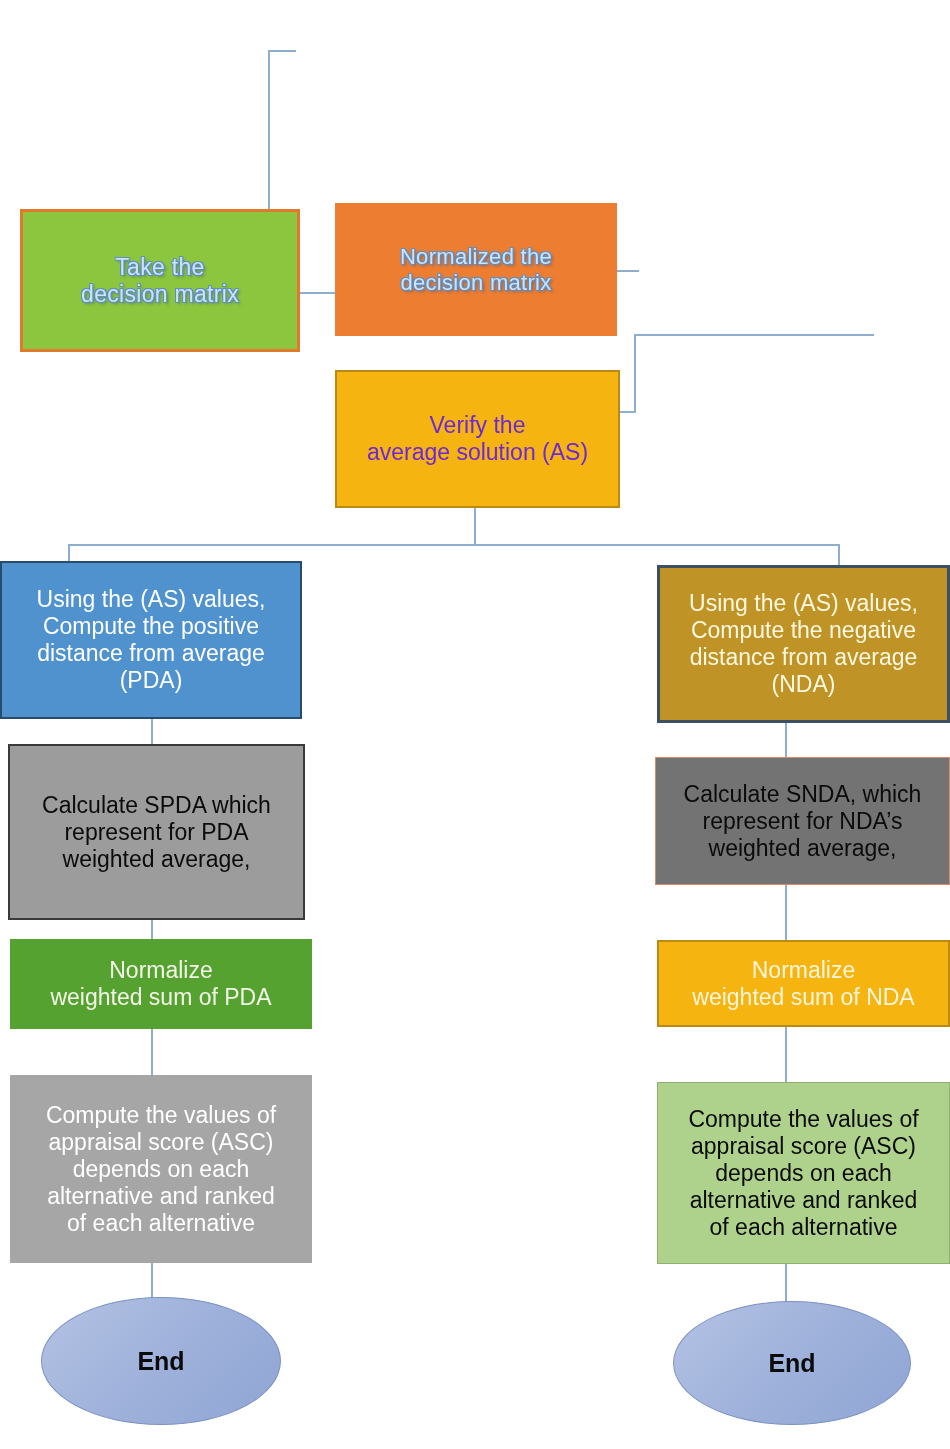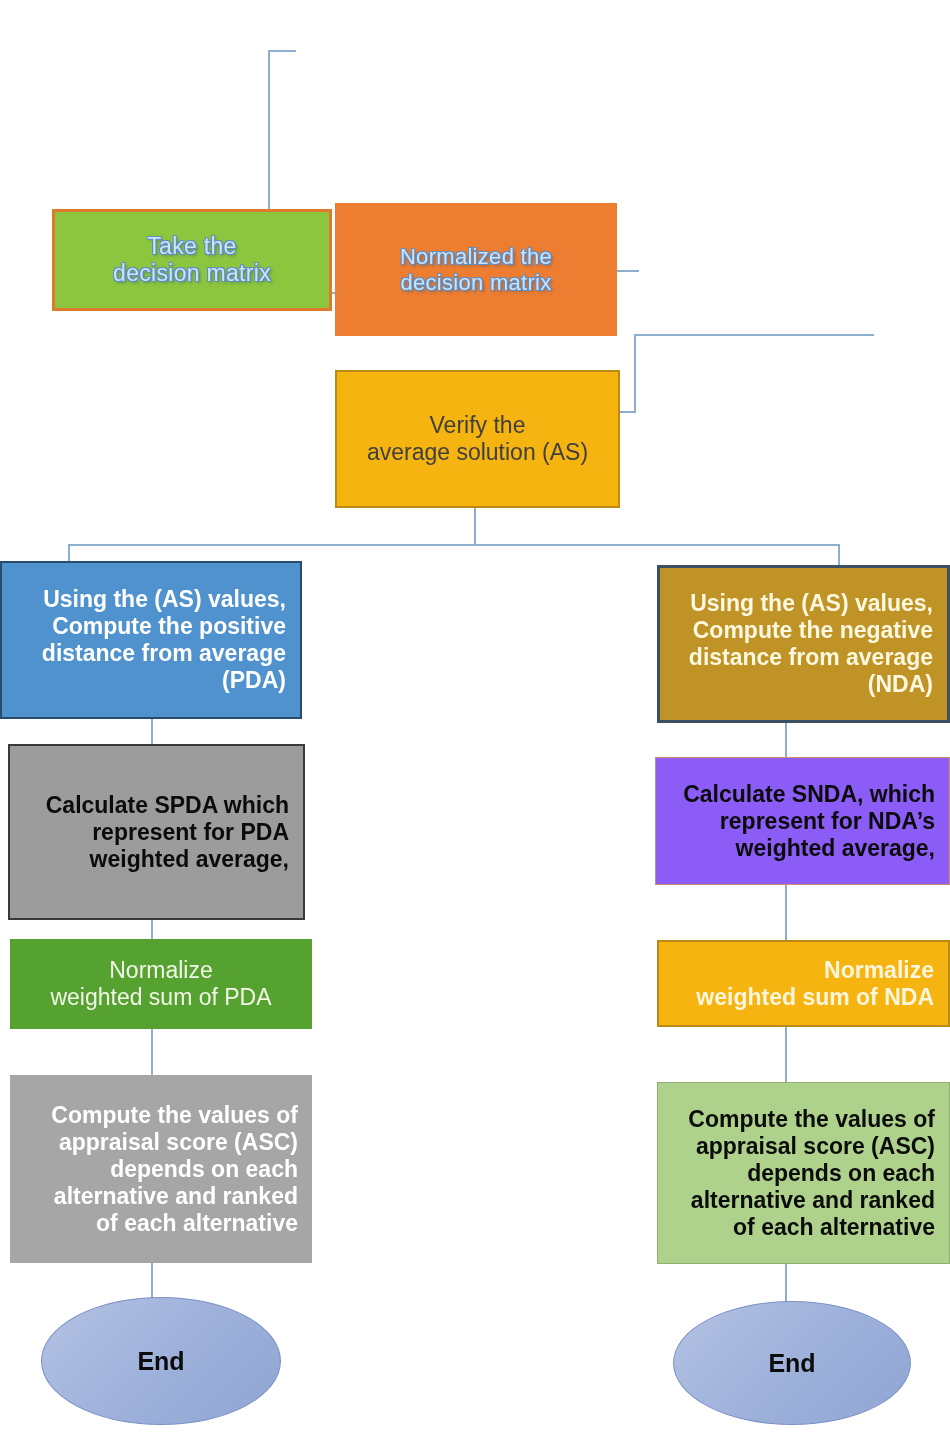--- a/index.html
+++ b/index.html
@@ -21,21 +21,21 @@
     box-sizing: border-box;
     display: flex;
     align-items: center;
     overflow: hidden;
   }
   .node .txt {
     width: 100%;
     white-space: pre-line;
   }
   .center .txt { text-align: center; }
-  .left   .txt { text-align: right; font-weight: bold; }
+  .left   .txt { text-align: center; }
 
   
   .glow .txt {
     color: #cfe3f5;
     text-shadow:
        1px  1px 0 #5b8fc9,
       -1px  1px 0 #5b8fc9,
        1px -1px 0 #5b8fc9,
       -1px -1px 0 #5b8fc9,
        2px  2px 3px rgba(40,70,110,.55);
@@ -59,21 +59,21 @@
     font-size: 22px;
   }
   .n-agg {
     background: linear-gradient(120deg, #b3b3b3 0%, #a5a5a5 45%, #9a9a9a 100%);
     border: none;
     font-size: 21px;
   }
   .n-verify {
     background: #f5b40f;
     border: 2px solid #bb8a14;
-    color: #404040;
+    color: #6d28d9;
     font-size: 23px;
   }
   .n-pda {
     background: #4f92cd;
     border: 2px solid #274c6e;
     color: #ffffff;
     font-size: 23px;
     padding: 6px 14px;
   }
   .n-spda {
@@ -98,21 +98,21 @@
     padding: 6px 14px;
   }
   .n-nda {
     background: #bf9326;
     border: 3px solid #3d4f63;
     color: #fdf8e0;
     font-size: 23px;
     padding: 6px 14px;
   }
   .n-snda {
-    background: #8b5cf6;
+    background: #737373;
     border: 1px solid #d98a6a;
     color: #0b0b0b;
     font-size: 23px;
     padding: 6px 14px;
   }
   .n-normnda {
     background: #f5b40f;
     border: 2px solid #bb8a14;
     color: #fdf6dd;
     font-size: 23px;
@@ -168,21 +168,21 @@
   <div class="conn v" style="left:151px; top:884px;  height:62px;"></div>
   <div class="conn v" style="left:151px; top:1026px; height:52px;"></div>
   <div class="conn v" style="left:151px; top:1262px; height:42px;"></div>
 
   <div class="conn v" style="left:785px; top:722px;  height:40px;"></div>
   <div class="conn v" style="left:785px; top:884px;  height:58px;"></div>
   <div class="conn v" style="left:785px; top:1026px; height:58px;"></div>
   <div class="conn v" style="left:785px; top:1262px; height:42px;"></div>
 
 
-  <div class="node center n-take glow" style="left:20px; top:209px; width:280px; height:102px;margin-left:32px;">
+  <div class="node center n-take glow" style="left:20px; top:209px; width:280px; height:143px;">
     <span class="txt">Take the
 decision matrix</span>
   </div>
 
   <div class="node center n-norm glow" style="left:335px; top:203px; width:282px; height:133px;">
     <span class="txt">Normalized the
 decision matrix</span>
   </div>
 
 

